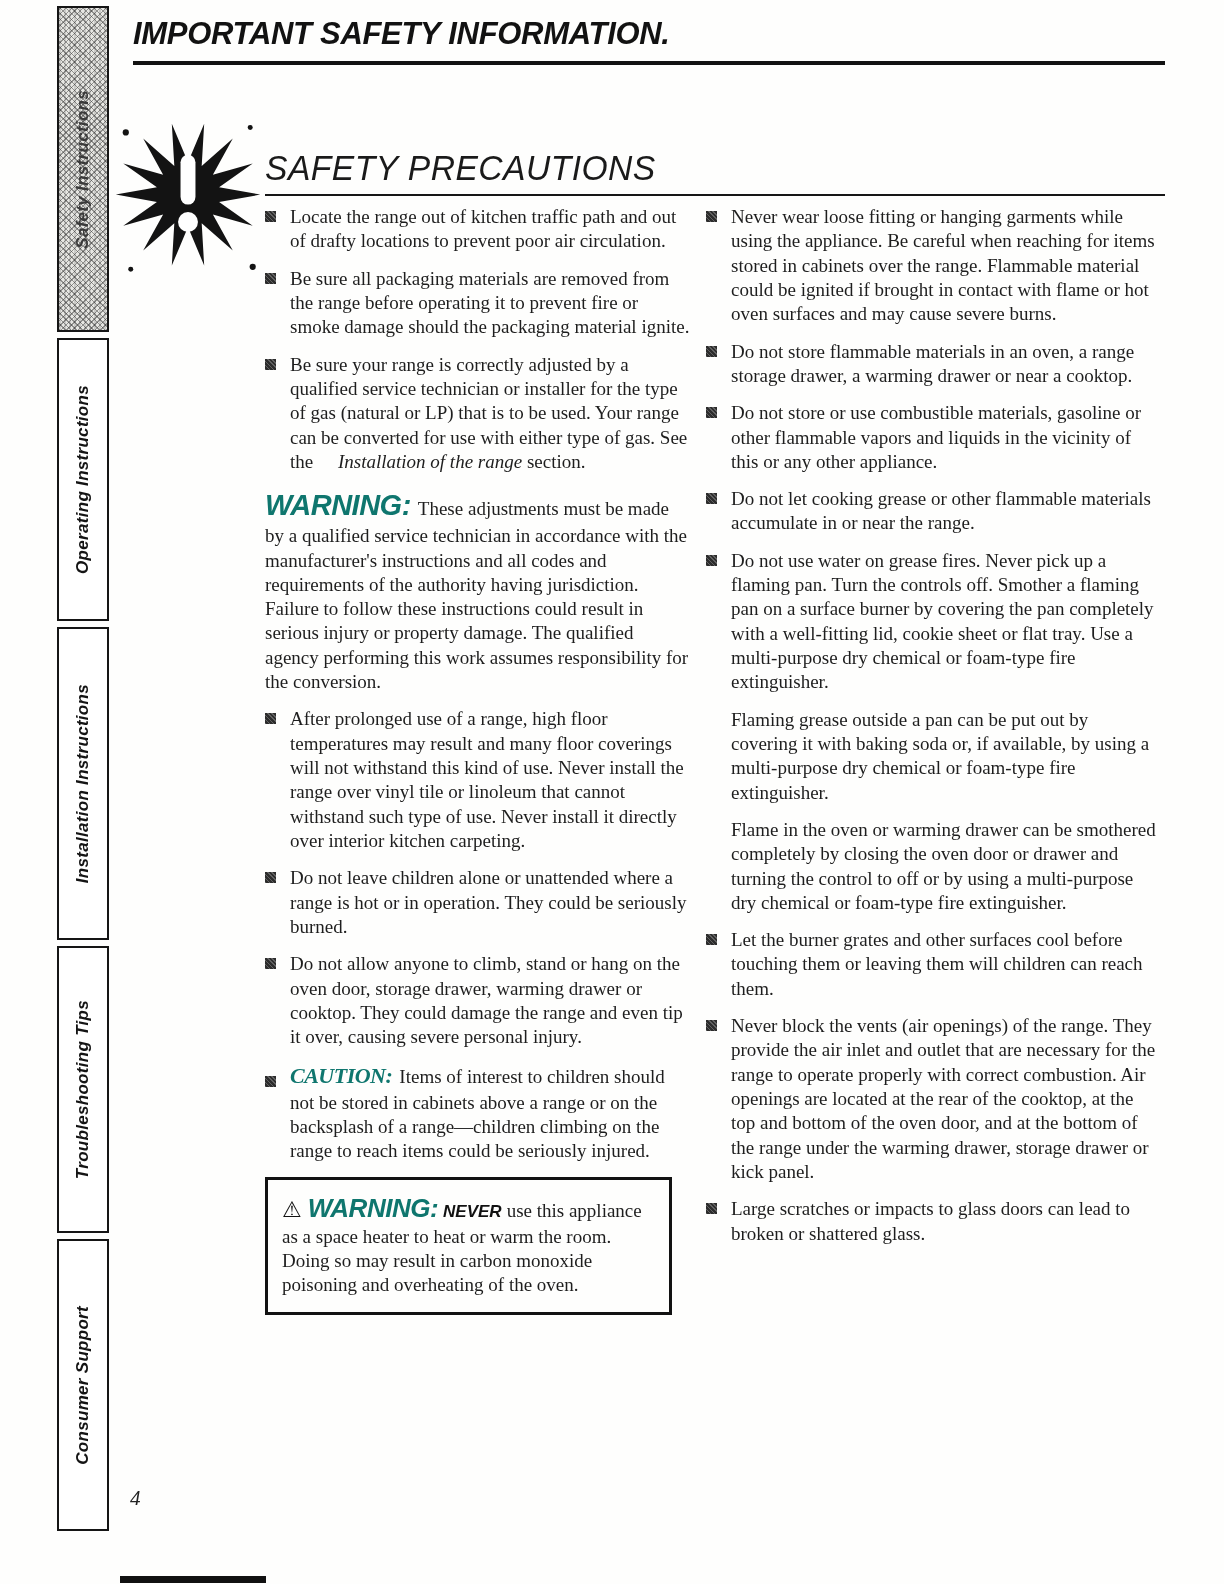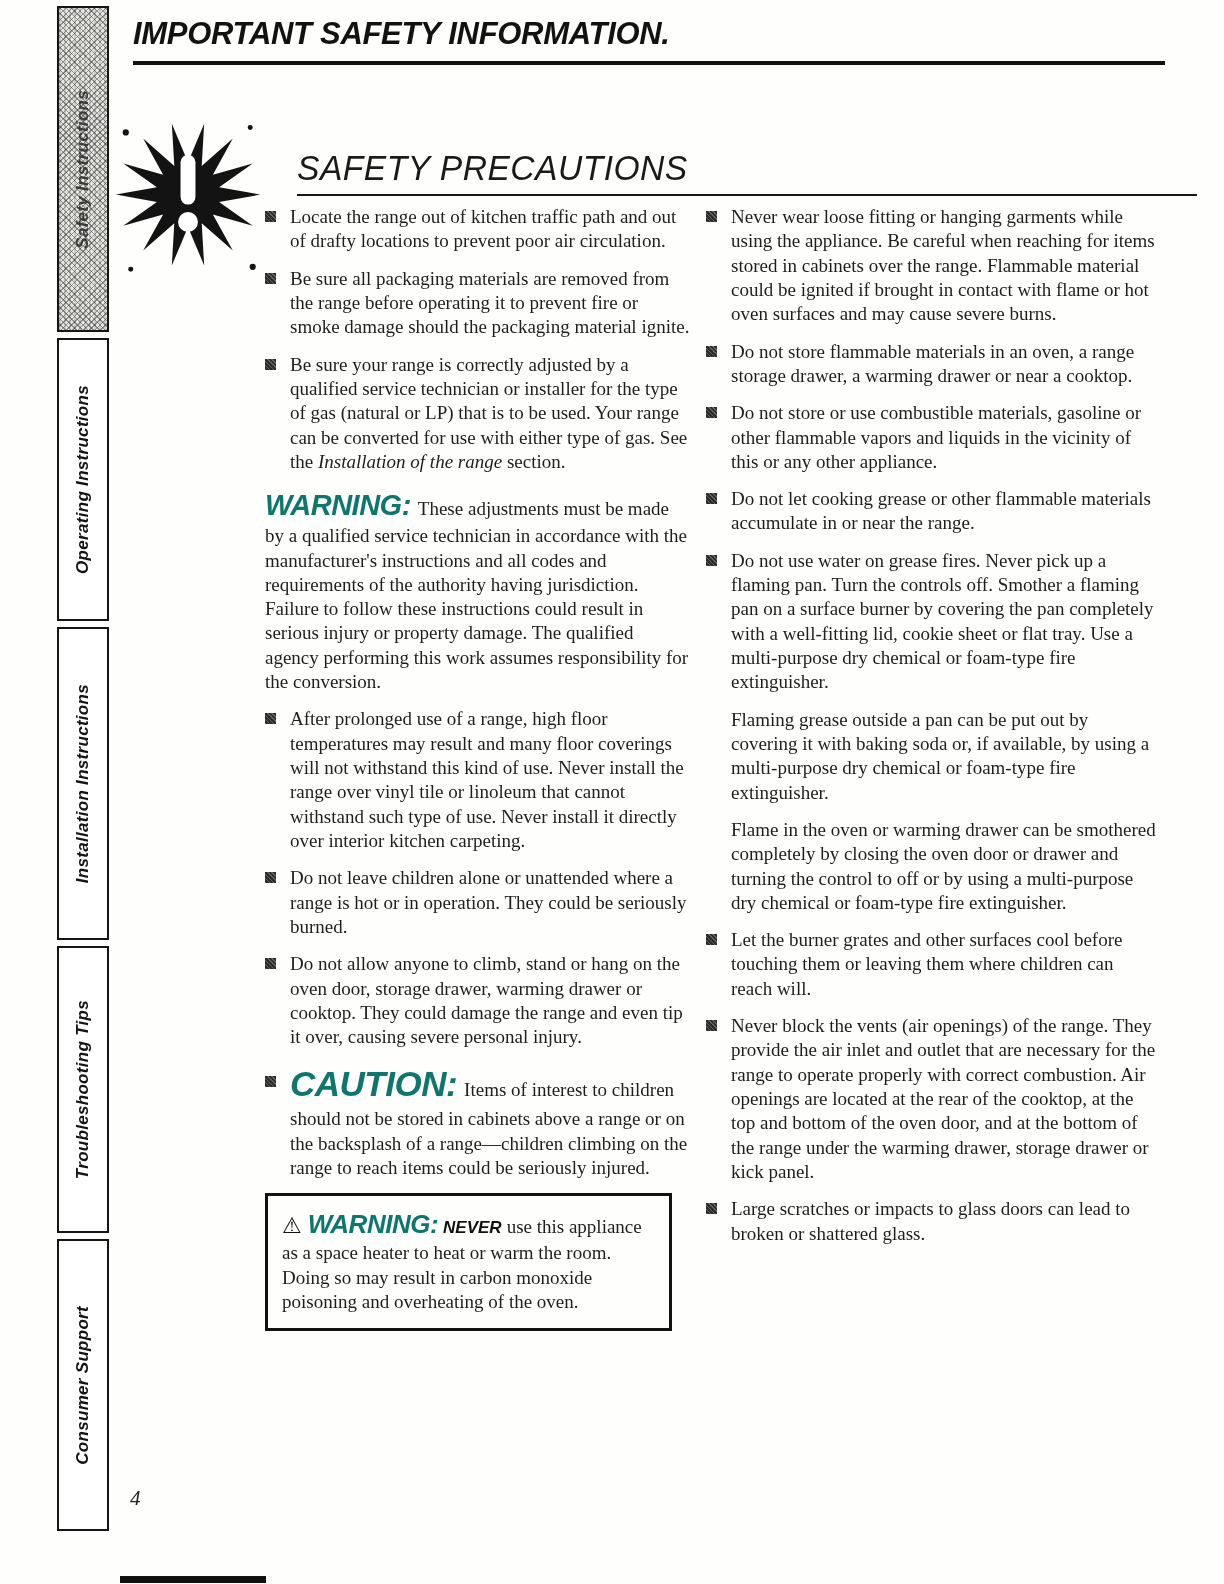--- a/index.html
+++ b/index.html
@@ -44,21 +44,21 @@
     font-style:italic; font-weight:700;
     font-size:31px; line-height:1.14; color:#121212;
     letter-spacing:-.3px;
   }
   .header-rule { margin-top:10px; height:4px; background:#121212; }
 
   
   .burst { position:absolute; left:112px; top:110px; width:152px; height:168px; }
 
   
-  .section-head { position:absolute; left:265px; top:148px; width:900px;margin-left:32px; }
+  .section-head { position:absolute; left:265px; top:148px; width:900px; }
   .section-title {
     font-family:"Liberation Sans", sans-serif;
     font-style:italic; font-weight:500; font-size:35px;
     color:#1a1a1a; letter-spacing:.5px;
     transform:scaleX(.96); transform-origin:left;
   }
   .section-rule { margin-top:6px; height:2px; background:#161616; }
 
   
   .columns {
@@ -77,22 +77,22 @@
       repeating-linear-gradient(45deg, rgba(255,255,255,.25) 0 1px, transparent 1px 3px),
       #2c2c2c;
   }
   .indent-para { padding-left:25px; }
 
   .big-label {
     font-family:"Liberation Sans", sans-serif;
     font-style:italic; font-weight:800; font-size:29px;
     letter-spacing:-.5px; margin-right:7px; color:#0f766e;
   }
-  .caution-label { font-size:35px; }
-  .ital { font-style:italic; }
+  .caution-label { font-size:22px;font-family:Liberation Serif, serif; }
+  .ital { font-style:italic;margin-left:20px; }
 
   
   .warning-box {
     width:407px;
     border:3px solid #121212; padding:12px 14px 14px 14px;
   }
   .warning-box .big-label { font-size:26px; margin-right:5px; }
   .tri-icon {
     font-family:"DejaVu Sans", sans-serif;
     font-weight:bold; font-size:22px; margin-right:6px; color:#111;
@@ -232,21 +232,21 @@
     <div class="item indent-para">
       <span>Flaming grease outside a pan can be put out by covering it with baking soda or, if available, by using a multi-purpose dry chemical or foam-type fire extinguisher.</span>
     </div>
 
     <div class="item indent-para">
       <span>Flame in the oven or warming drawer can be smothered completely by closing the oven door or drawer and turning the control to off or by using a multi-purpose dry chemical or foam-type fire extinguisher.</span>
     </div>
 
     <div class="item bullet-item">
       <span class="sq"></span>
-      <span>Let the burner grates and other surfaces cool before touching them or leaving them where children can reach will.</span>
+      <span>Let the burner grates and other surfaces cool before touching them or leaving them will children can reach them.</span>
     </div>
 
     <div class="item bullet-item">
       <span class="sq"></span>
       <span>Never block the vents (air openings) of the range. They provide the air inlet and outlet that are necessary for the range to operate properly with correct combustion. Air openings are located at the rear of the cooktop, at the top and bottom of the oven door, and at the bottom of the range under the warming drawer, storage drawer or kick panel.</span>
     </div>
 
     <div class="item bullet-item">
       <span class="sq"></span>
       <span>Large scratches or impacts to glass doors can lead to broken or shattered glass.</span>

